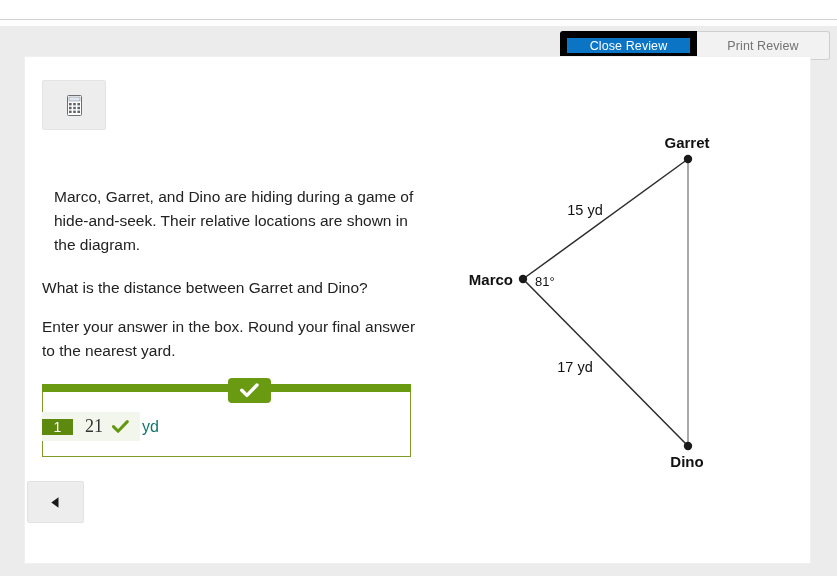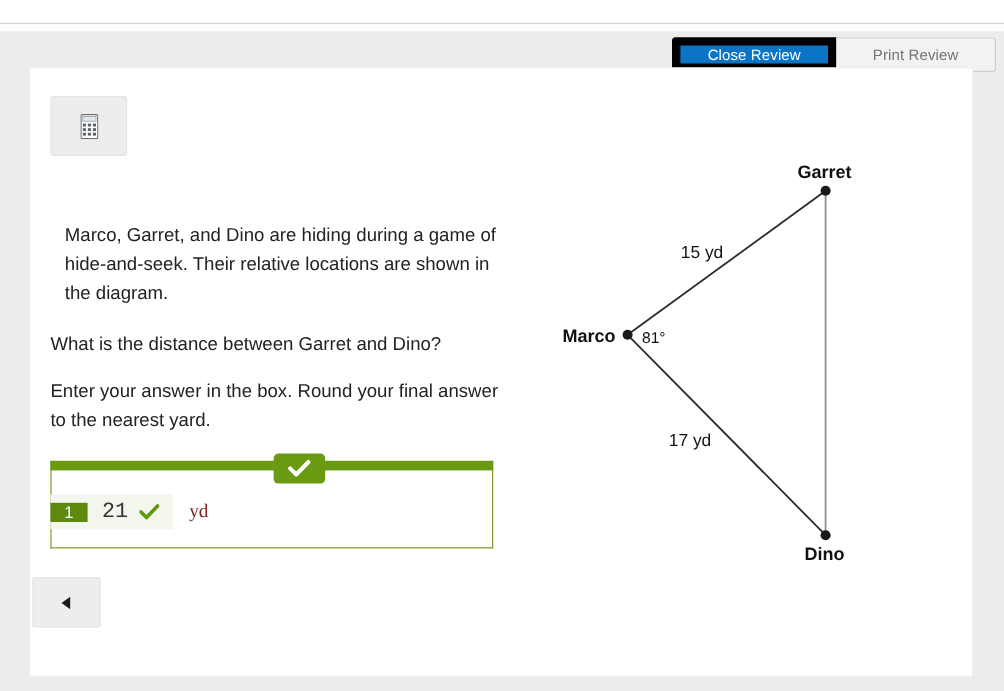--- a/index.html
+++ b/index.html
@@ -162,38 +162,38 @@
     width: 31px;
     background: #5d8a0e;
     color: #ffffff;
     font-family: "Liberation Sans", sans-serif;
     font-size: 14px;
     display: flex;
     align-items: center;
     justify-content: center;
   }
   #answer-value {
-    font-family: Liberation Mono, monospace;
+    font-family: Liberation Serif, serif;
     font-size: 18px;
     color: #333333;
     padding: 0 9px 0 12px;
     text-align: center;
   }
   #answer-check-icon {
     display: flex;
     align-items: center;
     padding-right: 11px;
   }
   #answer-unit {
-    font-family: Liberation Serif, serif;
+    font-family: Liberation Sans, sans-serif;
     font-size: 16px;
-    color: #7f1d1d;
-    display: flex;
-    align-items: center;
-    padding-left: 14px;
+    color: #0f766e;
+    display: flex;
+    align-items: center;
+    padding-left: 2px;
   }
 
   
   #back-button {
     position: absolute;
     left: 2px; top: 424px;
     width: 55px; height: 40px;
     background: #ededed;
     border: 1px solid #e2e2e2;
     border-radius: 2px;

